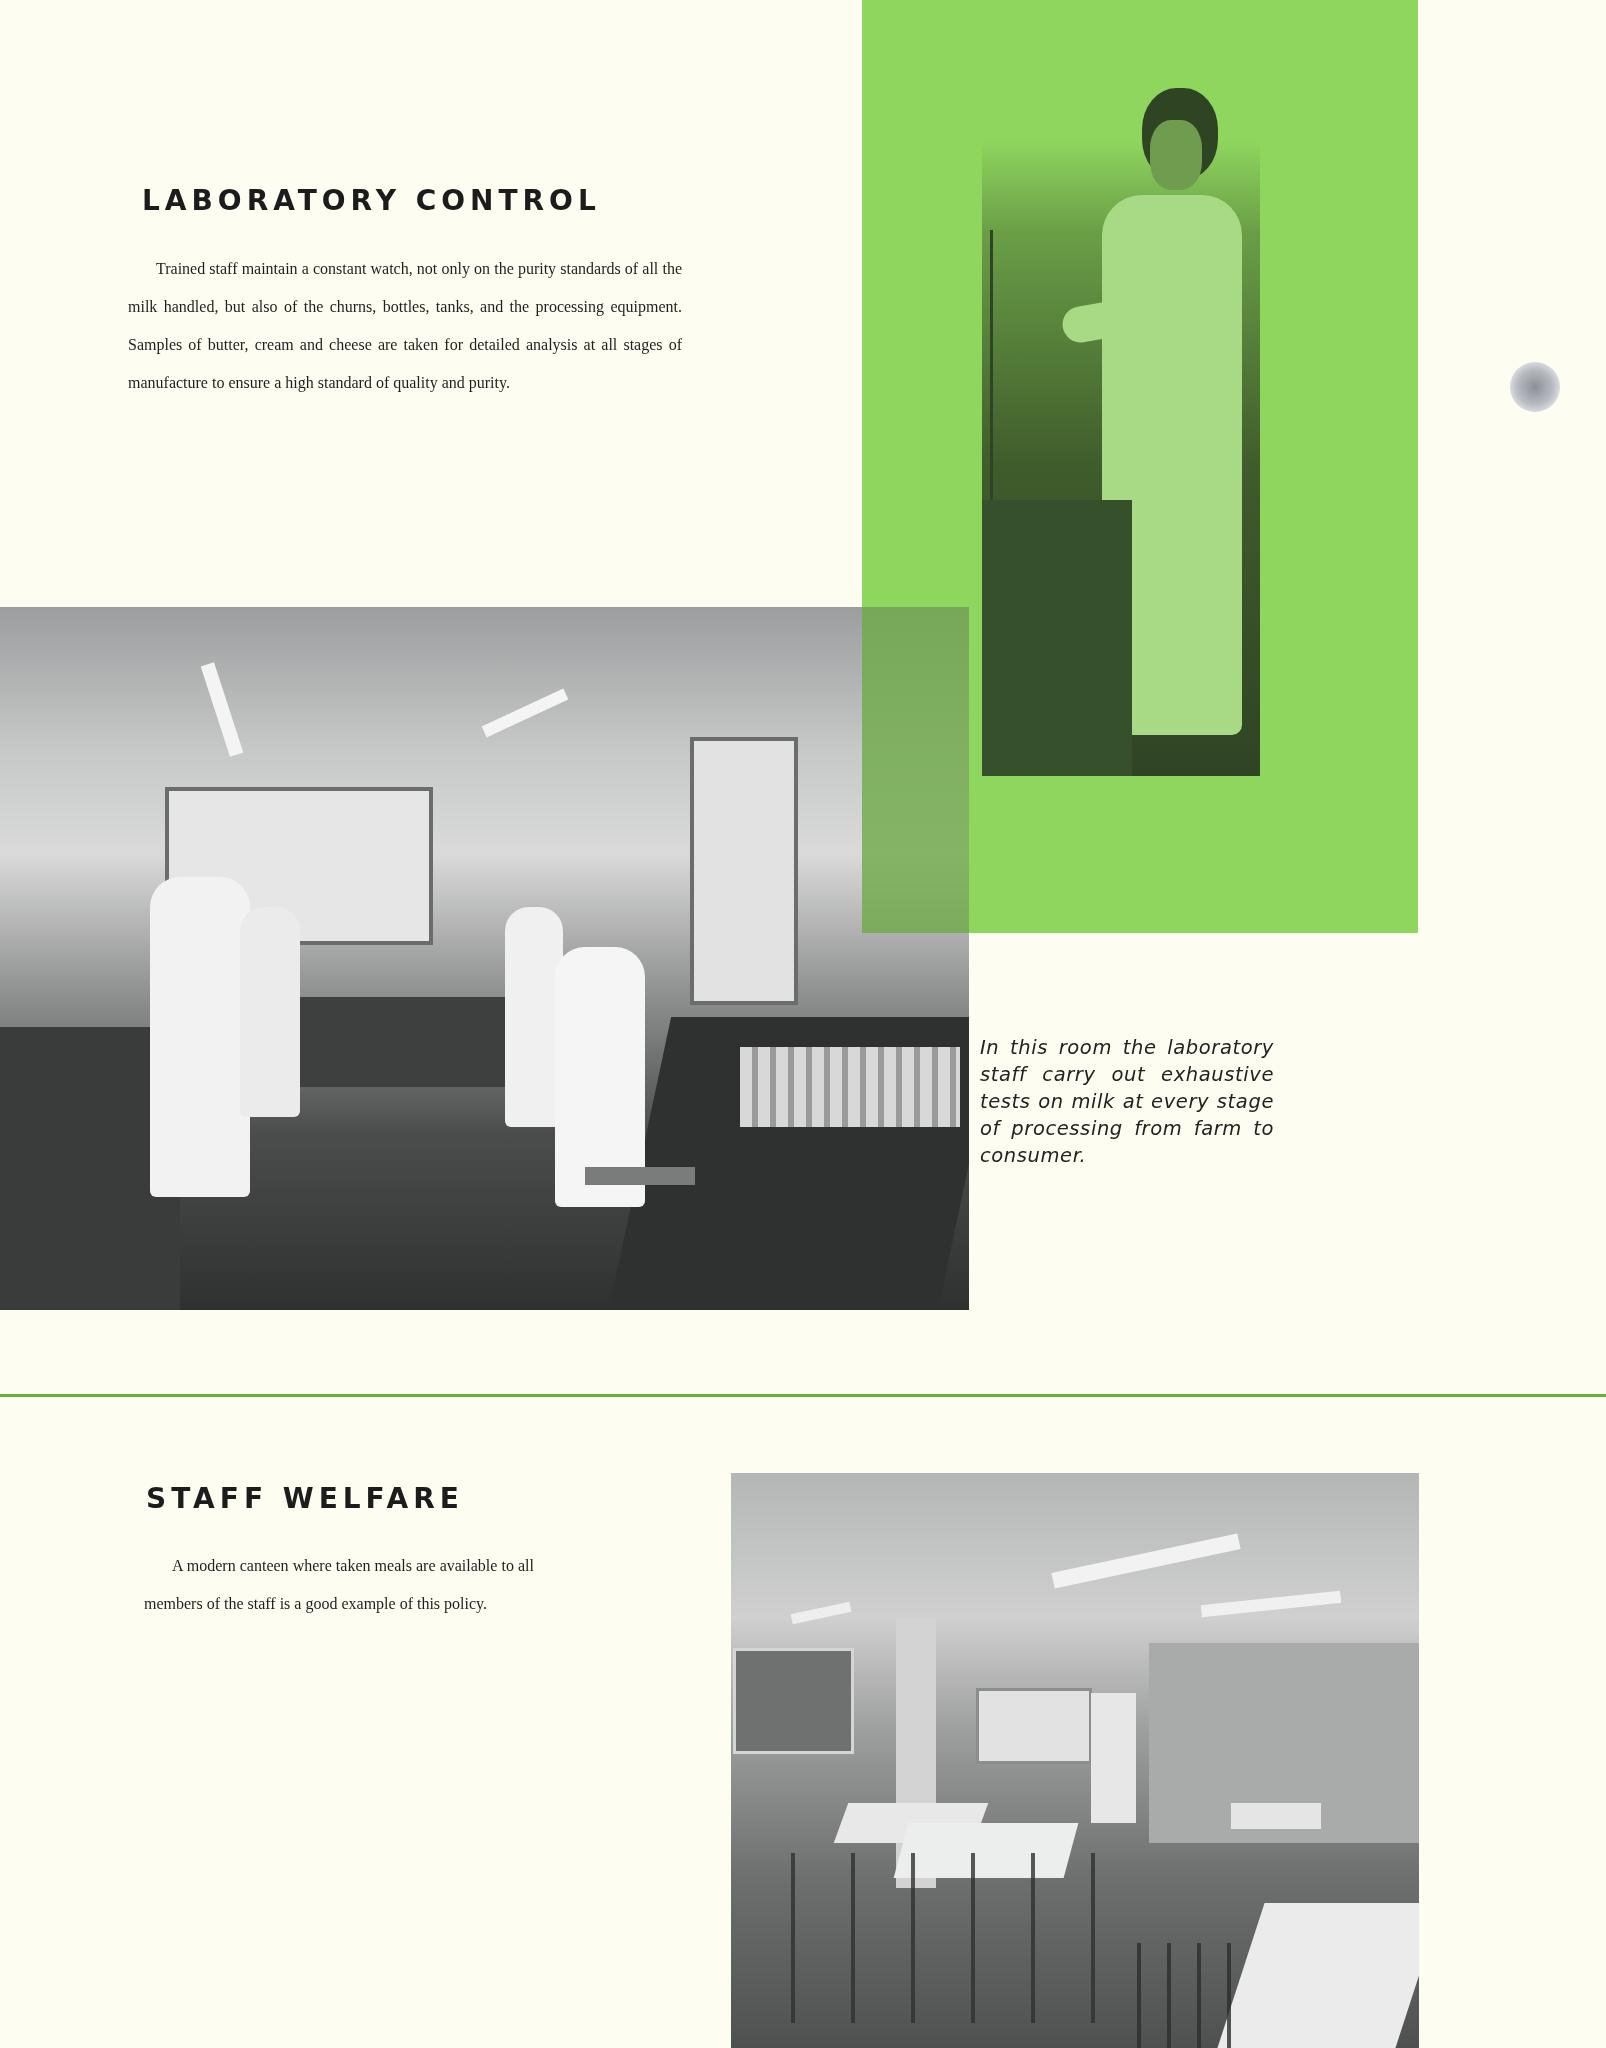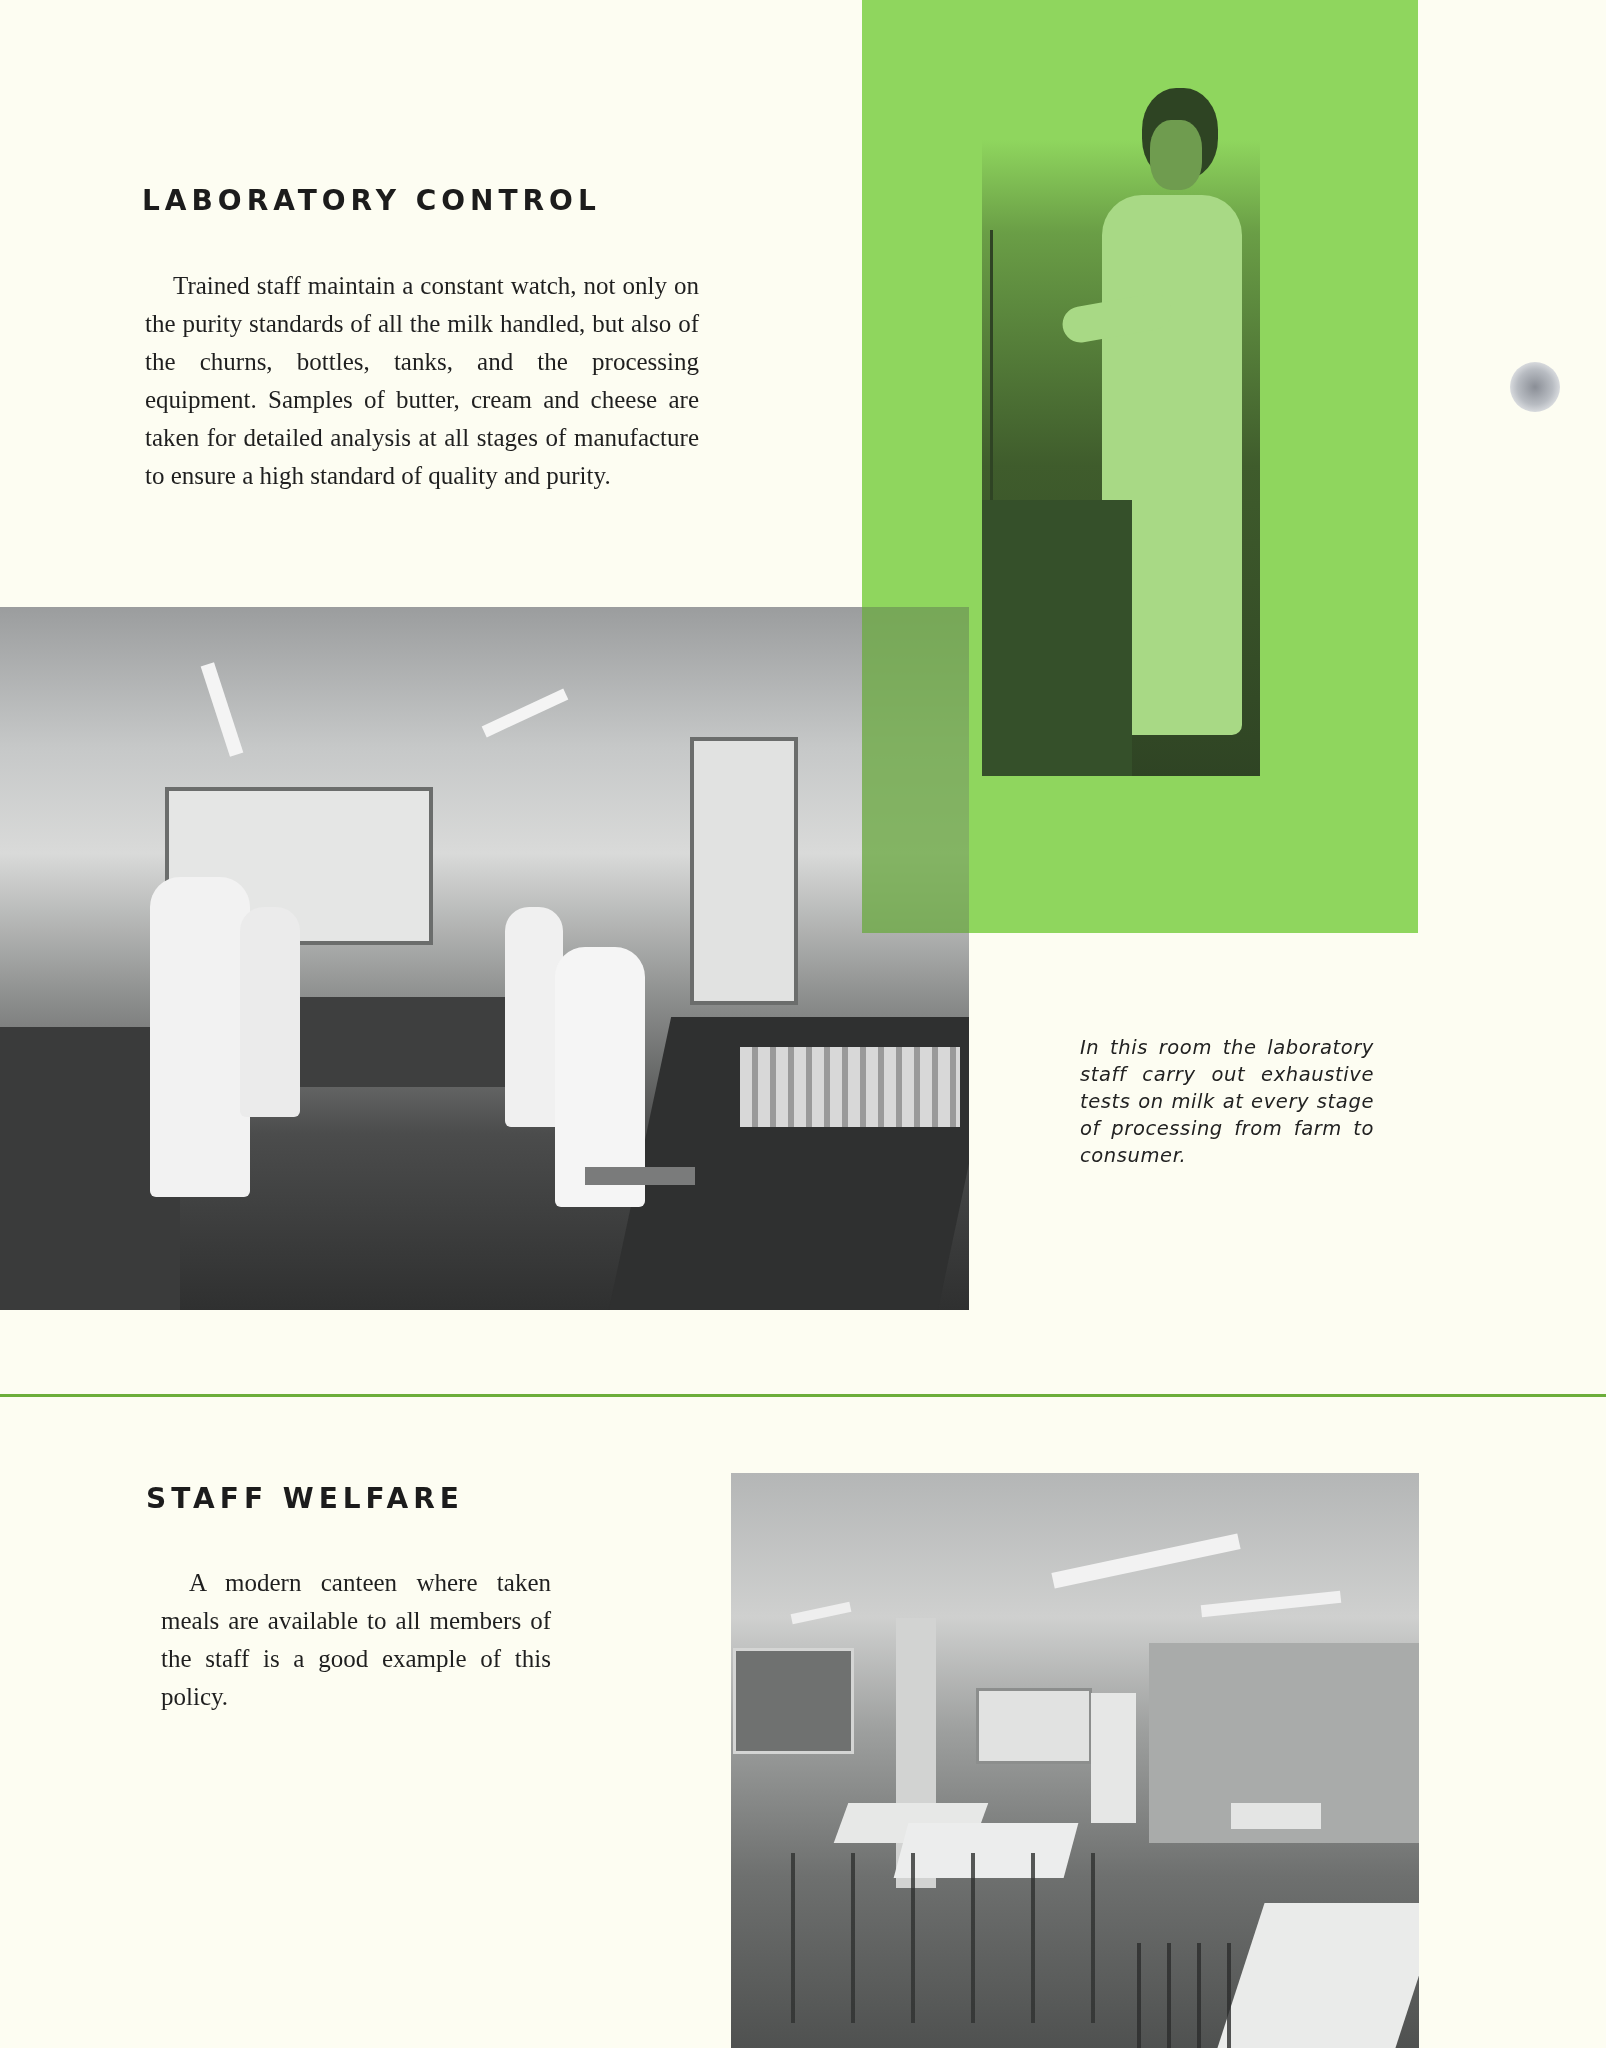--- a/index.html
+++ b/index.html
@@ -9,21 +9,21 @@
       font-family:"Liberation Serif", "DejaVu Serif", serif;
       color:#1f1f1f;
     }
     .abs { position:absolute; }
     .heading {
       font-family:"DejaVu Sans", "Liberation Sans", sans-serif;
       font-weight:bold; letter-spacing:5px; font-size:28px; color:#1c1c1c;
       margin:14px; white-space:nowrap;
     }
     .body-text {
-      font-size:25px; line-height:38px; text-align:justify; margin:17px;
+      font-size:16px; line-height:38px; text-align:justify; margin:0;
     }
     .body-text p { margin:0; text-indent:28px; }
     .caption {
       font-family:"DejaVu Sans", "Liberation Sans", sans-serif;
       font-style:italic; font-size:19.5px; line-height:27px; letter-spacing:0.6px;
       text-align:justify; color:#222;
     }
     
     #green-panel { left:862px; top:0; width:556px; height:933px; background:#8fd65e; }
     
@@ -83,21 +83,21 @@
 </div>
 
 <div id="lab-overlay" class="abs"></div>
 
 <h1 class="heading abs" style="left:128px;top:170px;">LABORATORY CONTROL</h1>
 
 <div class="body-text abs" style="left:128px;top:250px;width:554px;">
   <p>Trained staff maintain a constant watch, not only on the purity standards of all the milk handled, but also of the churns, bottles, tanks, and the processing equipment. Samples of butter, cream and cheese are taken for detailed analysis at all stages of manufacture to ensure a high standard of quality and purity.</p>
 </div>
 
-<div class="caption abs" style="left:1080px;top:1034px;width:294px;">In this room the laboratory staff carry out exhaustive tests on milk at every stage of processing from farm to consumer.</div>
+<div class="caption abs" style="left:980px;top:1034px;width:294px;">In this room the laboratory staff carry out exhaustive tests on milk at every stage of processing from farm to consumer.</div>
 
 <div id="mark" class="abs"></div>
 
 <div id="divider" class="abs"></div>
 
 <h2 class="heading abs" style="left:132px;top:1468px;">STAFF WELFARE</h2>
 
 <div class="body-text abs" style="left:144px;top:1547px;width:390px;">
   <p>A modern canteen where taken meals are available to all members of the staff is a good example of this policy.</p>
 </div>

